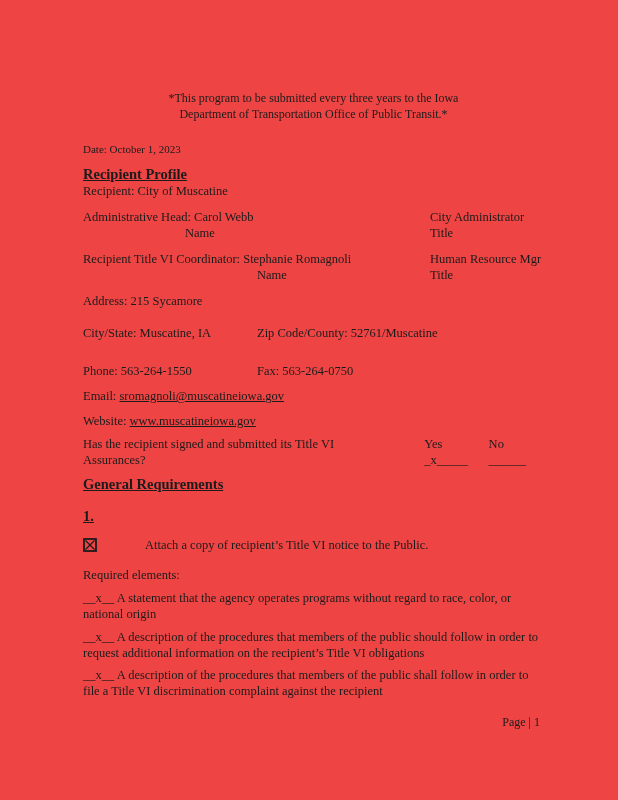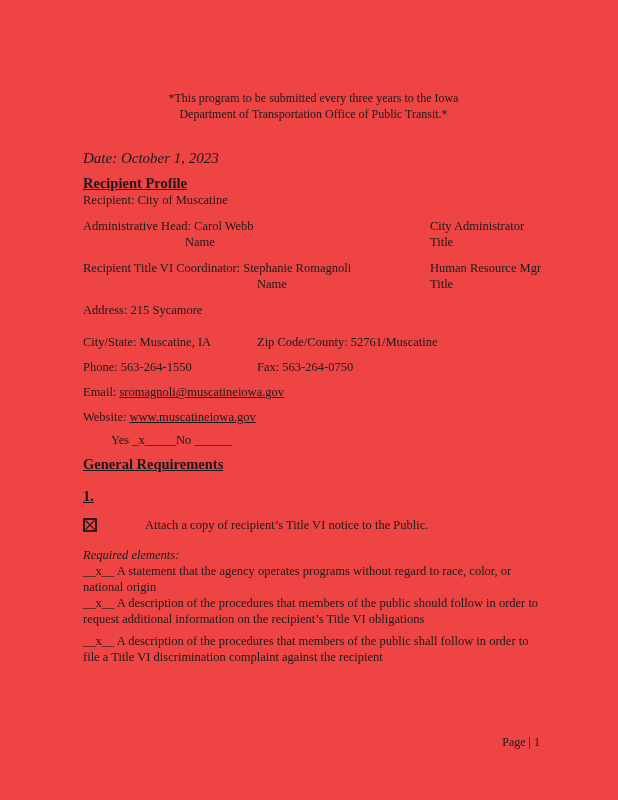--- a/index.html
+++ b/index.html
@@ -21,23 +21,22 @@
   }
   .content {
     padding: 90px 74px 0 83px;
   }
   .note {
     text-align: center;
     font-size: 12px;
     line-height: 16px;
   }
   .date-line {
-    margin-top: 28px;
-    font-size: 15px;
-    font-style: italic;
+    margin-top: 19px;
+    font-size: 11px;
   }
   .section-heading {
     margin: 9px 0 0 0;
     font-size: 14.5px;
     font-weight: bold;
     text-decoration: underline;
     line-height: 17px;
   }
   .gr-heading {
     margin-top: 8px;
@@ -54,21 +53,21 @@
   .row-347 {
     margin-top: 10px;
     display: grid;
     grid-template-columns: 347px auto;
   }
   .row-174 {
     margin-top: 16px;
     display: grid;
     grid-template-columns: 174px auto;
   }
-  .row-174.tight { margin-top: 9px; }
+  .row-174.tight { margin-top: 22px; }
   .indent-102 { margin-left: 102px; }
   .indent-174 { margin-left: 174px; }
   .doc-link {
     text-decoration: underline;
     color: inherit;
     cursor: pointer;
   }
   .assurances {
     margin-top: 7px;
     display: flex;
@@ -79,26 +78,26 @@
   .checkbox-row {
     margin-top: 12px;
     display: flex;
     align-items: flex-start;
   }
   .checkbox-row .box {
     flex: 0 0 auto;
     margin-top: 1px;
   }
   .checkbox-row .txt { margin-left: 48px; }
-  .required-label { margin-top: 11px; font-style: italic; }
-  .req-element { }
+  .required-label { margin-top: 11px; }
+  .req-element { margin-top: 7px; }
   .req-element.last { margin-top: 6px; }
   .footer {
     position: absolute;
-    top: 734px;
+    top: 714px;
     right: 78px;
     font-size: 12px;
   }
 </style>
 </head>
 <body>
 
 <div class="page">
   <div class="content">
 
@@ -149,20 +148,21 @@
 
     <div class="line-sm">
       <span>Email: </span><span class="doc-link">sromagnoli@muscatineiowa.gov</span>
     </div>
 
     <div class="line-sm">
       <span>Website: </span><span class="doc-link">www.muscatineiowa.gov</span>
     </div>
 
     <div class="assurances">
+      <span>Has the recipient signed and submitted its Title VI Assurances?</span>
       <span class="yes">Yes _x_____</span>
       <span class="no">No ______</span>
     </div>
 
     <div class="section-heading gr-heading">General Requirements</div>
 
     <div class="item-number">1.</div>
 
     <div class="checkbox-row">
       <span class="box">

